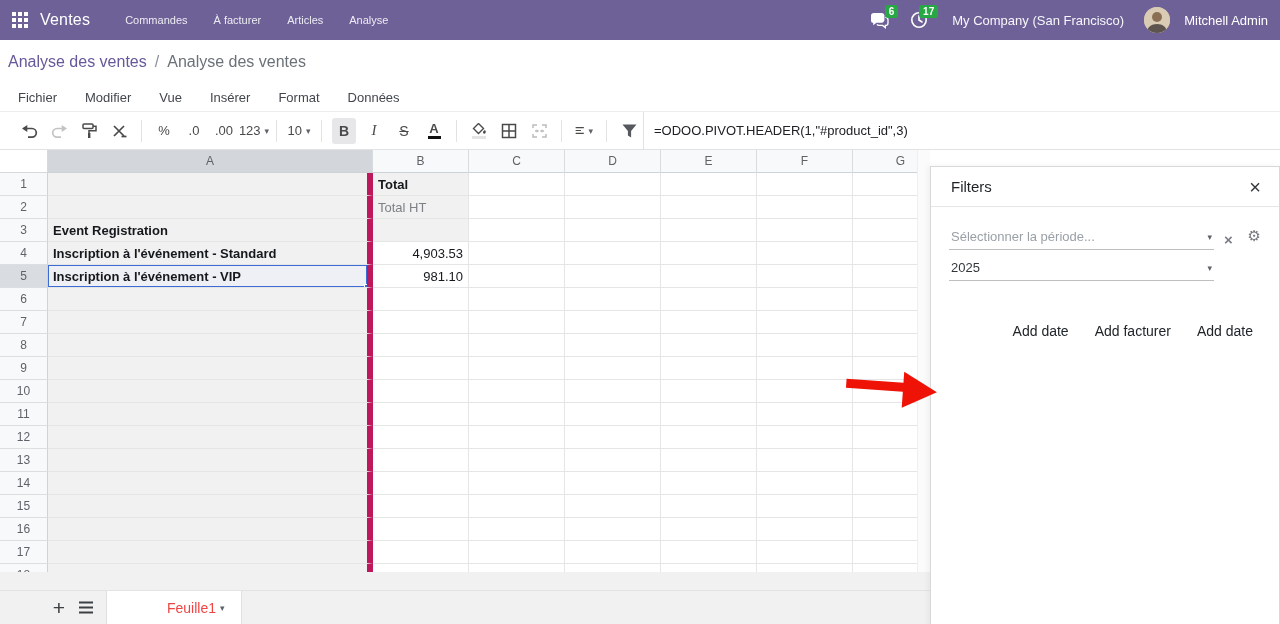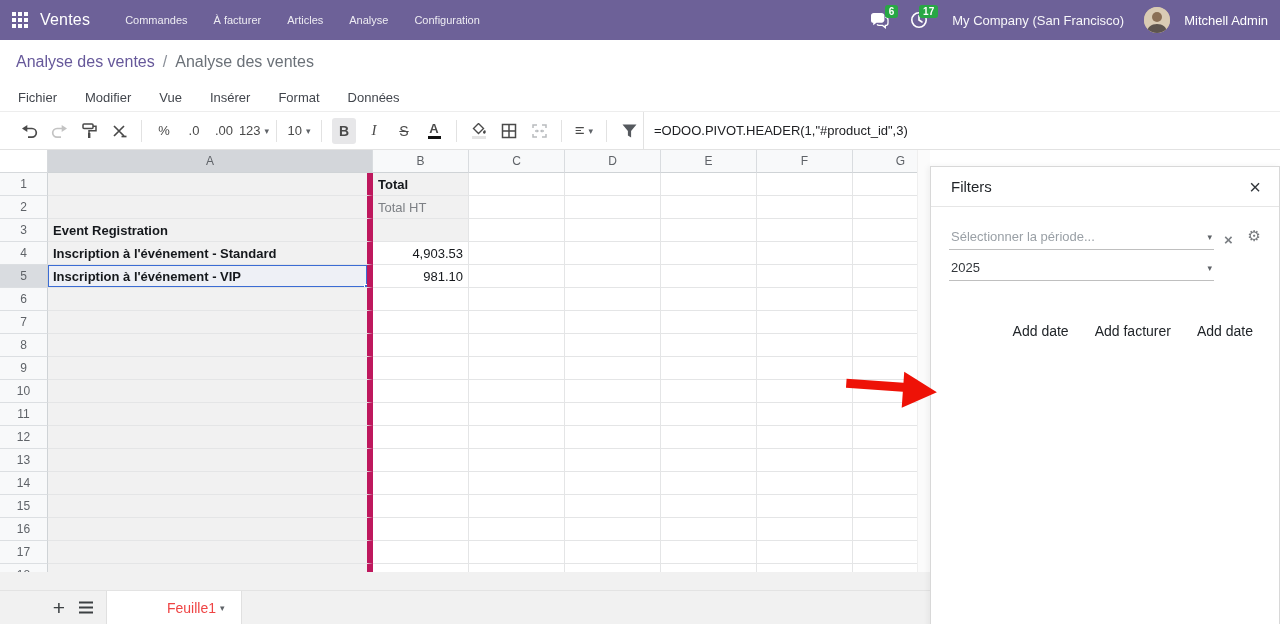--- a/index.html
+++ b/index.html
@@ -14,21 +14,21 @@
   .nav-item { font-size:11px; color:rgba(255,255,255,.88); padding:0 13px; line-height:40px; cursor:pointer; }
   .nav-right { margin-left:auto; display:flex; align-items:center; gap:6px; padding-right:12px; }
   .icon-badge-wrap { position:relative; width:34px; height:40px; display:flex; align-items:center; justify-content:center; cursor:pointer; }
   .badge { position:absolute; top:5px; right:-2px; background:#28a745; color:#fff; font-size:10px;
     line-height:13px; padding:0 4px; border-radius:3px; font-weight:700; }
   .company { font-size:13px; margin:0 14px 0 10px; color:rgba(255,255,255,.95); }
   .avatar { width:26px; height:26px; border-radius:50%; overflow:hidden; background:#cdb89a; flex:none; }
   .username { font-size:13px; margin-left:8px; }
 
   
-  .crumb-row { height:44px; display:flex; align-items:center; padding-left:16px; font-size:16px; }
+  .crumb-row { height:44px; display:flex; align-items:center; padding-left:8px; font-size:16px; }
   .crumb-link { color:#66589a; cursor:pointer; }
   .crumb-sep { color:#8a8f98; margin:0 8px; }
   .crumb-current { color:#6b7178; }
 
   
   .menubar { height:28px; display:flex; align-items:center; padding-left:4px; border-bottom:1px solid #ededed; }
   .menubar-item { font-size:13px; color:#42464d; padding:0 14px; line-height:28px; cursor:pointer; }
 
   
   .toolbar { height:38px; display:flex; align-items:stretch; border-bottom:1px solid #e2e2e2; }
@@ -124,21 +124,20 @@
             <rect x="6" y="12" width="4" height="4"></rect>
             <rect x="12" y="12" width="4" height="4"></rect>
         </g>
       </svg>
     </div>
     <div class="app-name">Ventes</div>
     <div class="nav-item">Commandes</div>
     <div class="nav-item">À facturer</div>
     <div class="nav-item">Articles</div>
     <div class="nav-item">Analyse</div>
-    <div class="nav-item">Configuration</div>
   </div>
   <div class="nav-right">
     <div class="icon-badge-wrap">
       <svg width="19" height="17" viewBox="0 0 19 17">
         <path d="M1 3.5 C1 2 2.2 1 3.7 1 h8 c1.5 0 2.7 1 2.7 2.5 v4.6 c0 1.5 -1.2 2.6 -2.7 2.6 h-5.2 l-3.3 2.6 v-2.6 h-0.5 C1.2 10.7 1 9.6 1 8.1 Z" fill="#fff"></path>
         <path d="M15.2 5.2 c1.6 0.2 2.8 1.2 2.8 2.6 v3.1 c0 1.4 -1 2.5 -2.4 2.5 h-0.3 v2.2 l-2.8 -2.2 h-3.4 c-0.9 0 -1.7 -0.4 -2.1 -1" fill="none" stroke="#fff" stroke-width="1.3"></path>
       </svg>
       <span class="badge">6</span>
     </div>
     <div class="icon-badge-wrap">

